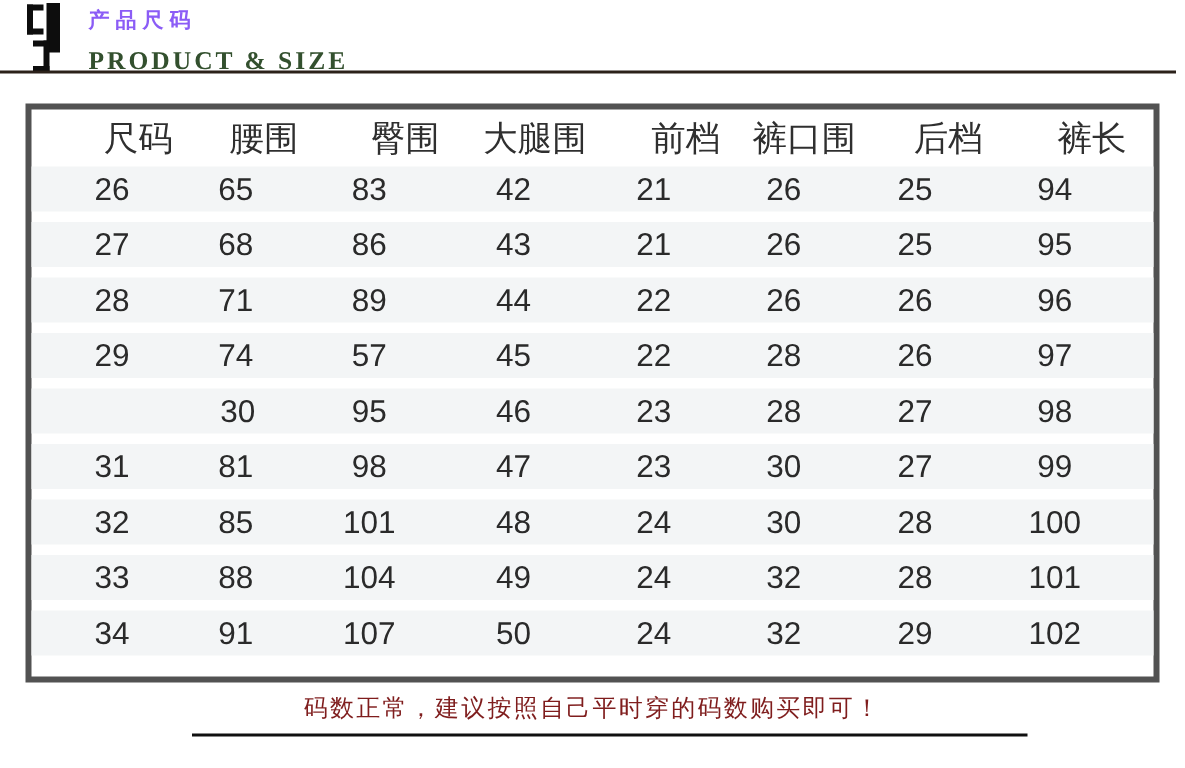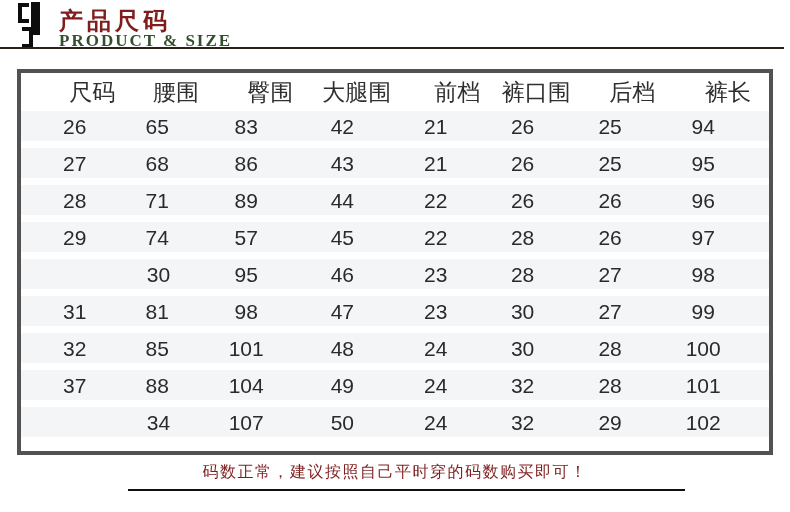--- a/index.html
+++ b/index.html
@@ -23,21 +23,21 @@
     width:9px; height:33px;
     background:#0d0d0d;
   }
   .logo-bracket-bottom {
     position:absolute; left:22px; top:27px;
     width:11px; height:21px;
     border:4px solid #0d0d0d; border-left:none;
   }
   .hdr-title {
     position:absolute; left:59px; top:5px;
-    font-size:24px; font-weight:bold; color:#7f1d1d;
+    font-size:14px; font-weight:bold; color:#8b5cf6;
     letter-spacing:4px;
   }
   .hdr-subtitle {
     position:absolute; left:59px; top:31px;
     font-family:"Liberation Serif", serif;
     font-size:17px; font-weight:bold; color:#33502e;
     letter-spacing:2px;
   }
   .top-rule {
     position:absolute; left:0; top:47px;
@@ -172,31 +172,32 @@
           <span class="cell c0">32</span>
           <span class="cell c1">85</span>
           <span class="cell c2">101</span>
           <span class="cell c3">48</span>
           <span class="cell c4">24</span>
           <span class="cell c5">30</span>
           <span class="cell c6">28</span>
           <span class="cell c7">100</span>
         </div>
         <div class="t-row t-data">
-          <span class="cell c0">37</span>
+          <span class="cell c0">33</span>
           <span class="cell c1">88</span>
           <span class="cell c2">104</span>
           <span class="cell c3">49</span>
           <span class="cell c4">24</span>
           <span class="cell c5">32</span>
           <span class="cell c6">28</span>
           <span class="cell c7">101</span>
         </div>
         <div class="t-row t-data">
           <span class="cell c0">34</span>
+          <span class="cell c1">91</span>
           <span class="cell c2">107</span>
           <span class="cell c3">50</span>
           <span class="cell c4">24</span>
           <span class="cell c5">32</span>
           <span class="cell c6">29</span>
           <span class="cell c7">102</span>
         </div>
       </div>
   </div>
 

